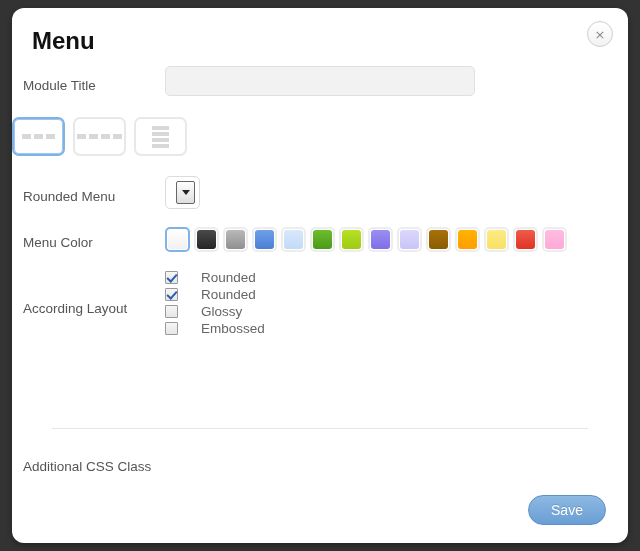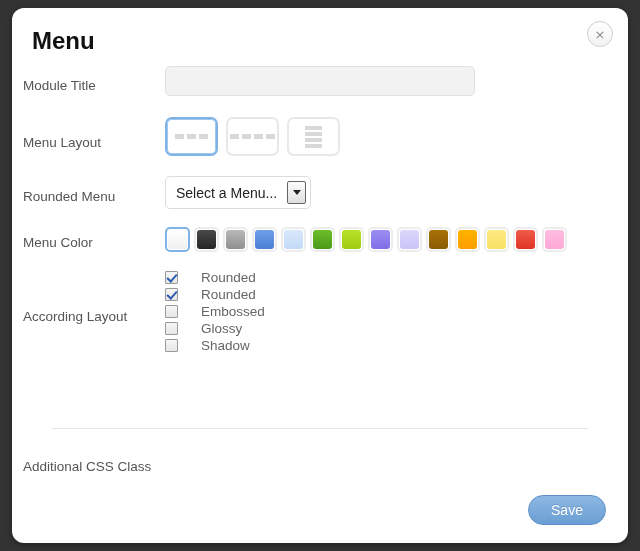--- a/index.html
+++ b/index.html
@@ -237,21 +237,20 @@
     <div class="form">
 
       <div class="row" style="margin-bottom:21px;">
         <div class="lbl" style="padding-top:8px;">Module Title</div>
         <div class="field">
           <input class="txt-input" type="text" value="" style="">
         </div>
       </div>
 
       <div class="row" style="margin-bottom:20px;">
-        <div class="lbl" style="padding-top:12px;">Menu Layout</div>
         <div class="field">
           <div class="layout-opts">
             <div class="layout-thumb selected">
               <div class="dash-row">
                 <span class="dash"></span>
                   <span class="dash"></span>
                   <span class="dash"></span>
               </div>
             </div>
             <div class="layout-thumb">
@@ -271,21 +270,20 @@
               </div>
             </div>
           </div>
         </div>
       </div>
 
       <div class="row" style="margin-bottom:18px;">
         <div class="lbl" style="padding-top:8px;">Rounded Menu</div>
         <div class="field">
           <div class="sel-wrap">
-            <span class="sel-text">Select a Menu...</span>
             <span class="sel-arrow">
                 <i></i>
               </span>
           </div>
         </div>
       </div>
 
       <div class="row" style="margin-bottom:18px;">
         <div class="lbl" style="padding-top:6px;">Menu Color</div>
         <div class="field">
@@ -343,29 +341,25 @@
               <div class="chk-item">
                 <span class="chk-box checked"></span>
                 <span class="chk-label">Rounded</span>
               </div>
               <div class="chk-item">
                 <span class="chk-box checked"></span>
                 <span class="chk-label">Rounded</span>
               </div>
               <div class="chk-item">
                 <span class="chk-box"></span>
-                <span class="chk-label">Embossed</span>
+                <span class="chk-label">Glossy</span>
               </div>
               <div class="chk-item">
                 <span class="chk-box"></span>
-                <span class="chk-label">Glossy</span>
-              </div>
-              <div class="chk-item">
-                <span class="chk-box"></span>
-                <span class="chk-label">Shadow</span>
+                <span class="chk-label">Embossed</span>
               </div>
             </div>
         </div>
       </div>
 
     </div>
 
     <div class="divider" style="position:absolute;top:420px;left:20px;right:20px;"></div>
 
     <div class="row" style="position:absolute;top:443px;left:0;width:616px;">

